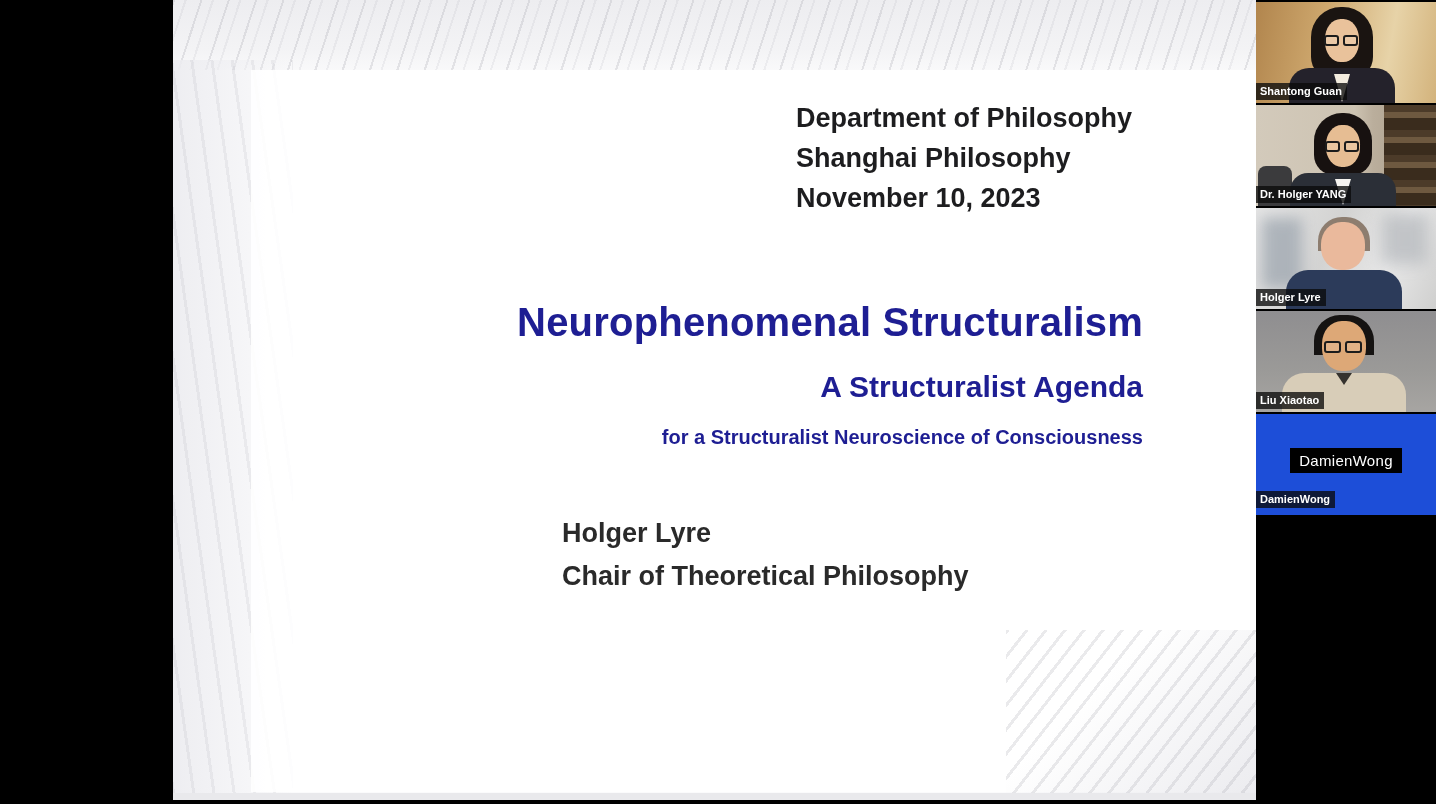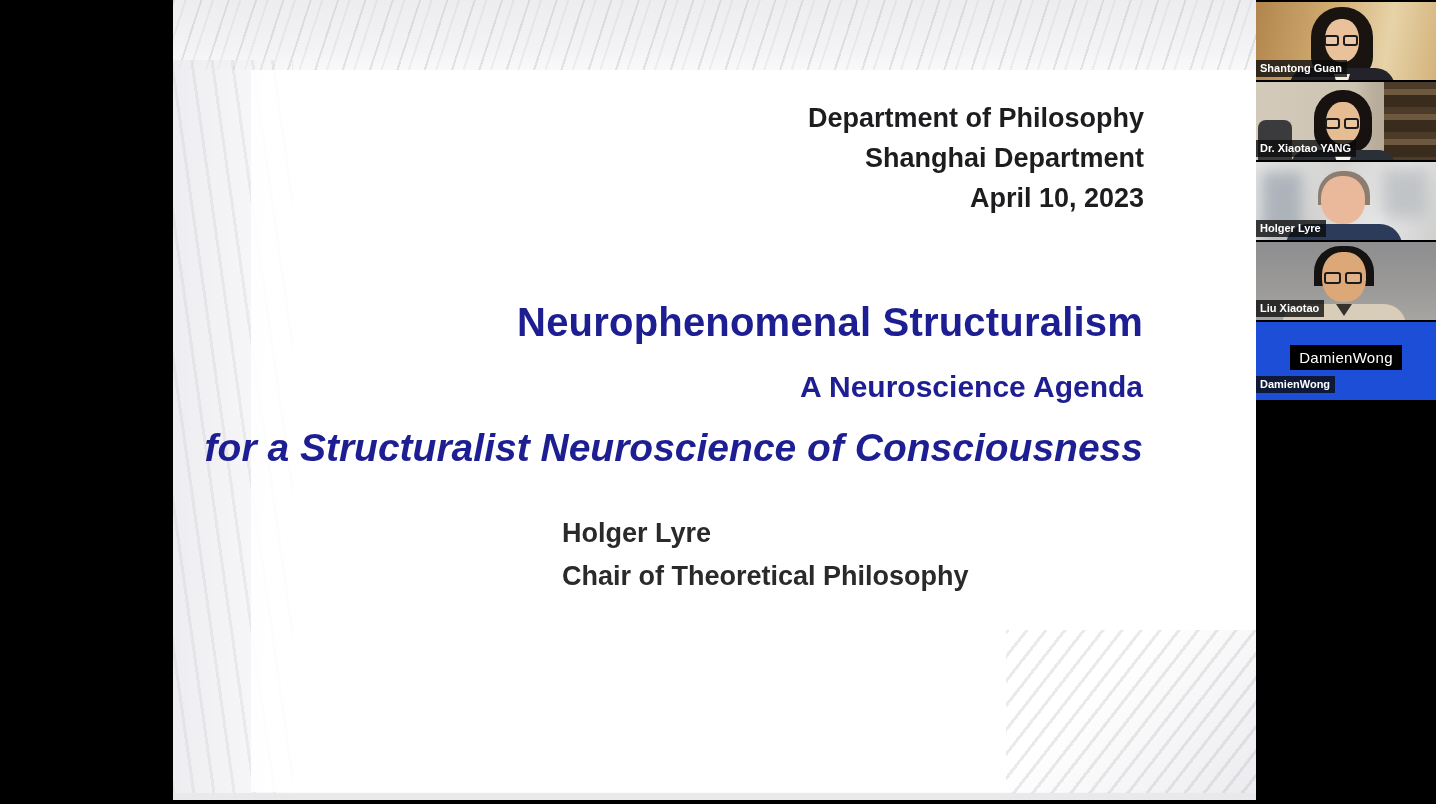--- a/index.html
+++ b/index.html
@@ -19,35 +19,35 @@
       repeating-linear-gradient(82deg, rgba(160,160,170,.14) 0 3px, rgba(255,255,255,0) 3px 20px),
       linear-gradient(90deg, rgba(236,236,240,.9), rgba(255,255,255,0)); }
   .tex-corner { position:absolute; right:0; bottom:0; width:250px; height:170px;
     background:
       repeating-linear-gradient(128deg, rgba(150,150,160,.20) 0 3px, rgba(255,255,255,0) 3px 15px),
       linear-gradient(315deg, rgba(233,233,237,.9), rgba(255,255,255,0) 65%); }
   .content-box { position:absolute; top:70px; left:78px; right:0; bottom:8px;
     background:rgba(255,255,255,.88); }
   .bottom-strip { position:absolute; left:0; right:0; bottom:0; height:7px; background:#e9e9ec; }
 
-  .dept { position:absolute; top:98px; right:112px; text-align:right;
+  .dept { position:absolute; top:98px; right:124px; text-align:left;
           font-size:27px; font-weight:600; color:#1d1d1f; line-height:40px; }
   .title-main { position:absolute; top:300px; right:113px; 
           font-size:40px; font-weight:700; color:#1e1e93; letter-spacing:.2px; }
   .title-sub1 { position:absolute; top:370px; right:113px; text-align:right;
           font-size:30px; font-weight:600; color:#1e1e93; }
   .title-sub2 { position:absolute; top:426px; right:113px; text-align:right;
-          font-size:39px; font-weight:600; color:#1e1e93;font-style:italic; }
+          font-size:20px; font-weight:600; color:#1e1e93; }
   .presenter { position:absolute; top:512px; left:389px;
           font-size:27px; font-weight:600; color:#2a2a2a; line-height:43px; }
 
   
   .strip { position:absolute; right:0; top:0; width:180px; height:804px;
            background:#000; padding-top:2px; }
-  .tile { position:relative; width:180px; height:78px; margin-bottom:2px;
+  .tile { position:relative; width:180px; height:101px; margin-bottom:2px;
           overflow:hidden; }
   .name-tag { position:absolute; left:0; bottom:3px; max-width:172px;
           background:rgba(10,10,10,.78); color:#fff; font-size:11px; font-weight:700;
           padding:2px 5px 3px 4px; white-space:nowrap; overflow:hidden; }
 
   
   .hair,.face,.body,.glasses,.shelf,.blur1,.blur2,.shirt,.chair { position:absolute; }
   .glasses { display:flex; gap:4px; }
   .glasses span { width:15px; height:11px; border:2px solid #1c1c1c; border-radius:3px;
                   background:rgba(255,255,255,.12); }
@@ -114,26 +114,26 @@
 
   <div class="slide">
     <div class="tex-top"></div>
     <div class="tex-left"></div>
     <div class="content-box"></div>
     <div class="tex-corner"></div>
     <div class="bottom-strip"></div>
 
     <div class="dept">
       <div>Department of Philosophy</div>
-      <div>Shanghai Department</div>
-      <div>April 10, 2023</div>
+      <div>Shanghai Philosophy</div>
+      <div>November 10, 2023</div>
     </div>
 
     <div class="title-main">Neurophenomenal Structuralism</div>
-    <div class="title-sub1">A Neuroscience Agenda</div>
+    <div class="title-sub1">A Structuralist Agenda</div>
     <div class="title-sub2">for a Structuralist Neuroscience of Consciousness</div>
 
     <div class="presenter">
       <div>Holger Lyre</div>
       <div>Chair of Theoretical Philosophy</div>
     </div>
   </div>
 
   <div class="strip">
 
@@ -153,21 +153,21 @@
       <div class="shelf"></div>
       <div class="chair"></div>
       <div class="hair"></div>
       <div class="face"></div>
       <div class="glasses">
           <span></span>
           <span></span>
         </div>
       <div class="body"></div>
       <div class="shirt"></div>
-      <div class="name-tag">Dr. Xiaotao YANG</div>
+      <div class="name-tag">Dr. Holger YANG</div>
     </div>
 
     <div class="tile t3">
       <div class="blur1"></div>
       <div class="blur2"></div>
       <div class="hair"></div>
       <div class="face"></div>
       <div class="body"></div>
       <div class="name-tag">Holger Lyre</div>
     </div>

